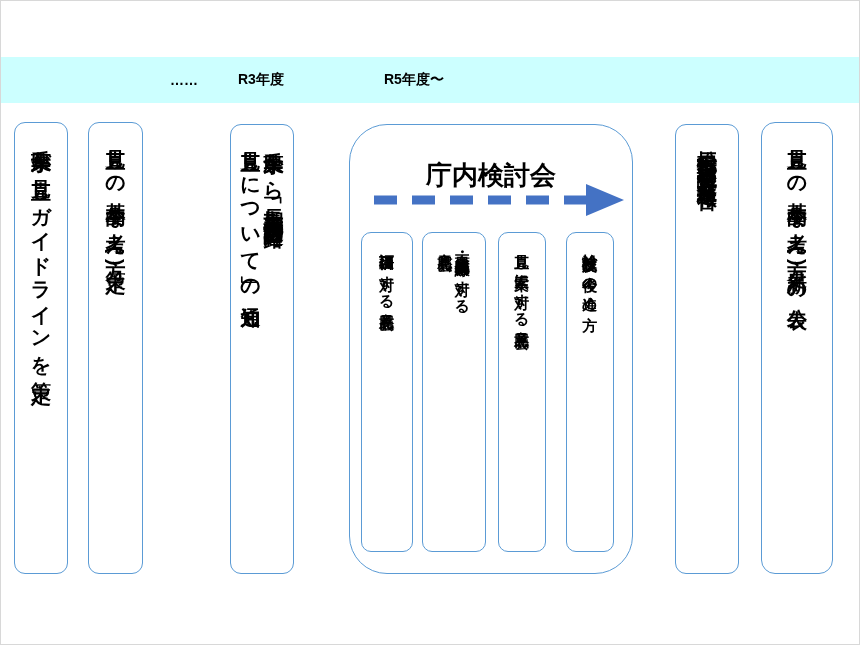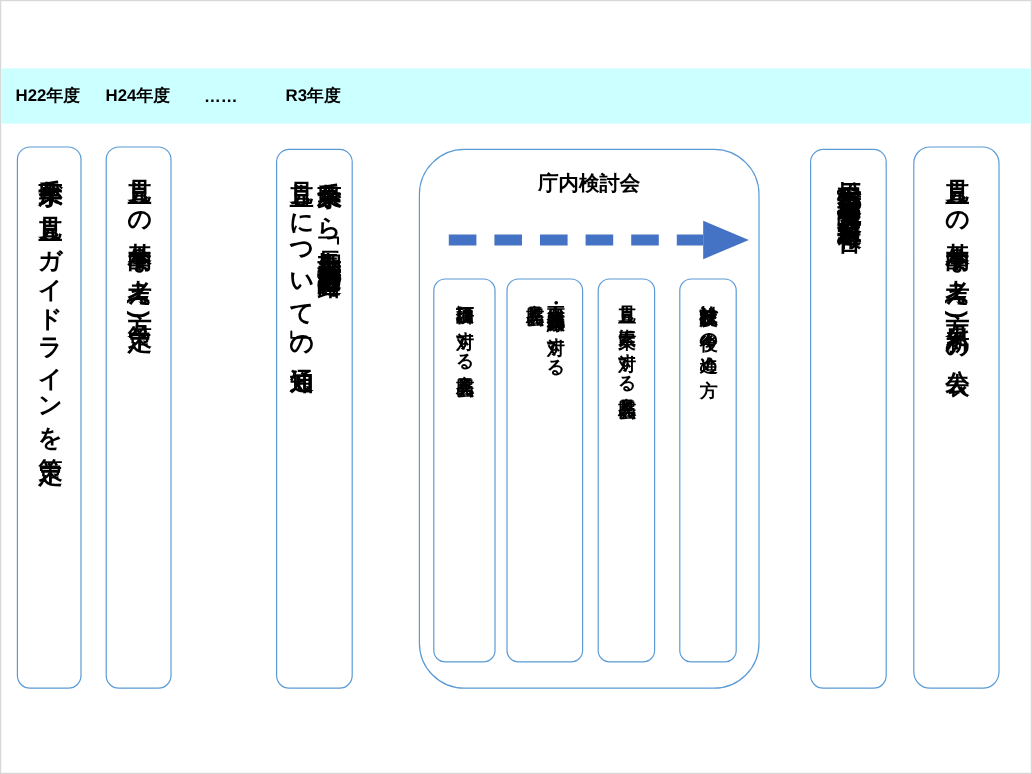--- a/index.html
+++ b/index.html
@@ -42,35 +42,34 @@
   .big .vtext{font-size:20px;letter-spacing:2px;}
   .step .vtext{font-size:15px;letter-spacing:1px;padding-top:9px;}
   .step{border-radius:10px;}
   
   .container-box{
     position:absolute;left:348px;top:123px;width:284px;height:450px;
     border:1.5px solid #5b9bd5;border-radius:38px;background:#ffffff;
     box-sizing:border-box;
   }
   .container-title{
-    position:absolute;left:0;right:0;top:16px;
-    text-align:center;font-size:17px;font-weight:bold;
+    position:absolute;left:0;right:0;top:33px;
+    text-align:center;font-size:26px;font-weight:bold;
   }
   .arrow-svg{position:absolute;left:12px;top:57px;}
 </style>
 </head>
 <body>
 
 <div id="canvas">
 
   <div class="band">
-    <span class="band-label" style="left:12px">H22年度</span>
-    <span class="band-label" style="left:87px">H24年度</span>
     <span class="band-label" style="left:169px">……</span>
     <span class="band-label" style="left:237px">R3年度</span>
+    <span class="band-label" style="left:383px">R5年度〜</span>
   </div>
 
   <div class="vbox big" style="left:13px;top:121px;width:54px;height:452px">
     <div class="vtext">
       <span class="vline">千葉県が見直しガイドラインを策定</span>
     </div>
   </div>
 
   <div class="vbox big" style="left:87px;top:121px;width:55px;height:452px">
     <div class="vtext">

